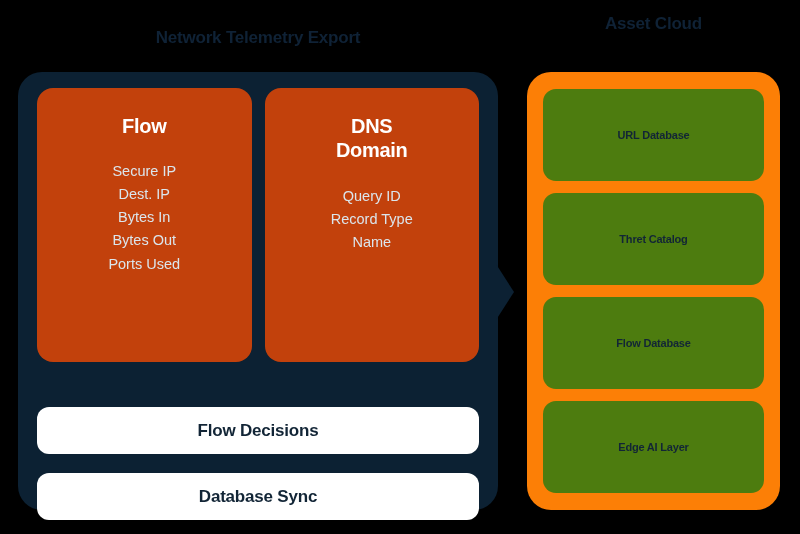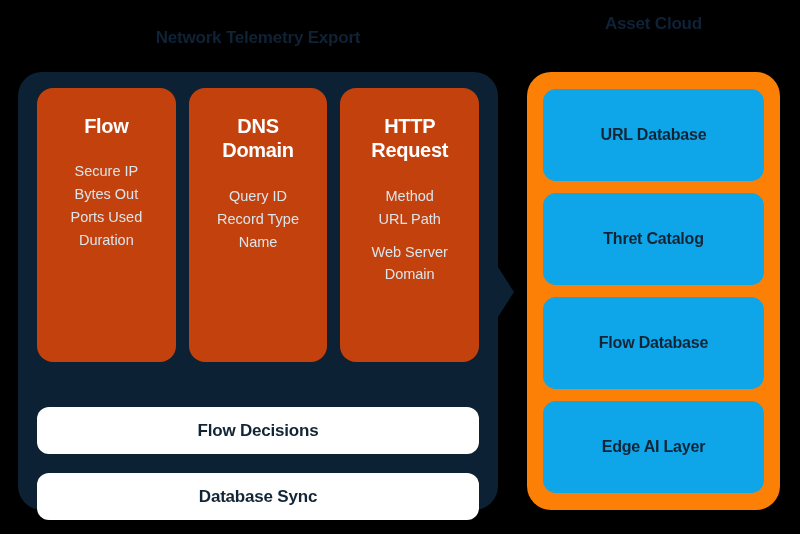--- a/index.html
+++ b/index.html
@@ -122,27 +122,27 @@
     background: #fc7f06;
     border-radius: 24px;
     padding: 17px 16px;
     display: flex;
     flex-direction: column;
     gap: 12px;
   }
 
   .cloud-card {
     flex: 1 1 0;
-    background: #0ea5e9;
+    background: #4d7c0f;
     border-radius: 13px;
     display: flex;
     align-items: center;
     justify-content: center;
     color: #122536;
-    font-size: 16px;
+    font-size: 11px;
     font-weight: bold;
     letter-spacing: -0.2px;
   }
 </style>
 </head>
 <body>
 
 <div id="stage">
 
   <div class="section-title" id="title-left">Network Telemetry Export</div>
@@ -151,41 +151,34 @@
 
   <div id="navy-panel"></div>
 
   <div id="flow-arrow"></div>
 
   <div id="telemetry-cards">
 
     <div class="telemetry-card">
       <div class="card-title">Flow</div>
       <div class="card-field">Secure IP</div>
+      <div class="card-field">Dest. IP</div>
+      <div class="card-field">Bytes In</div>
       <div class="card-field">Bytes Out</div>
       <div class="card-field">Ports Used</div>
-      <div class="card-field">Duration</div>
     </div>
 
     <div class="telemetry-card">
       <div class="card-title">DNS
 Domain</div>
       <div class="card-field">Query ID</div>
       <div class="card-field">Record Type</div>
       <div class="card-field">Name</div>
     </div>
 
-    <div class="telemetry-card">
-      <div class="card-title">HTTP
-Request</div>
-      <div class="card-field">Method</div>
-      <div class="card-field">URL Path</div>
-      <div class="card-field spaced">Web Server
-Domain</div>
-    </div>
 
   </div>
 
   <div class="navy-bar" id="bar-flow-decisions">Flow Decisions</div>
 
   <div class="navy-bar" id="bar-database-sync">Database Sync</div>
 
   <div id="orange-panel">
     <div class="cloud-card">URL Database</div>
     <div class="cloud-card">Thret Catalog</div>

